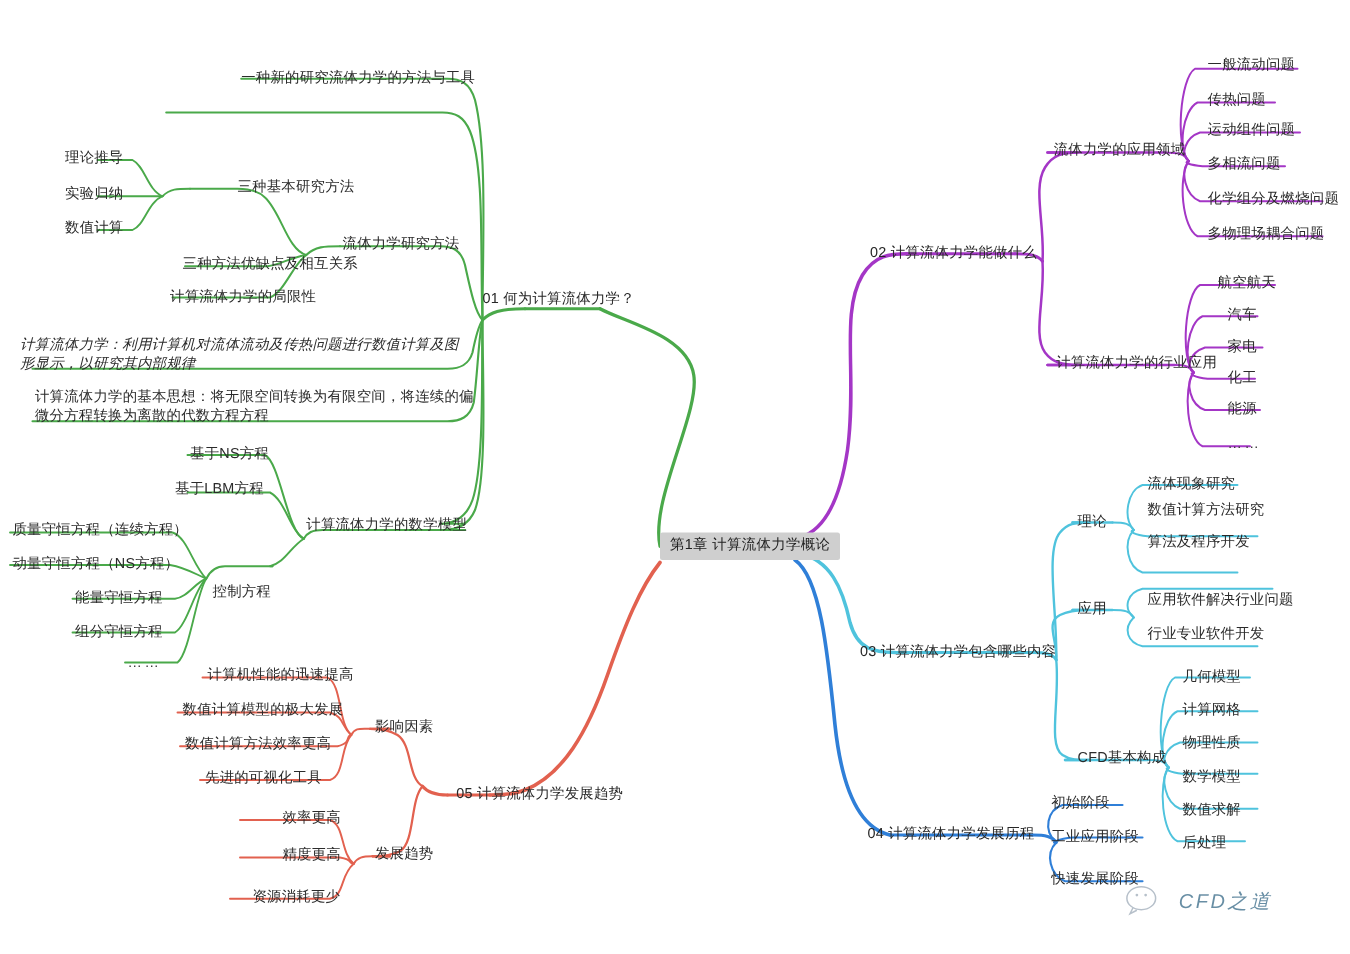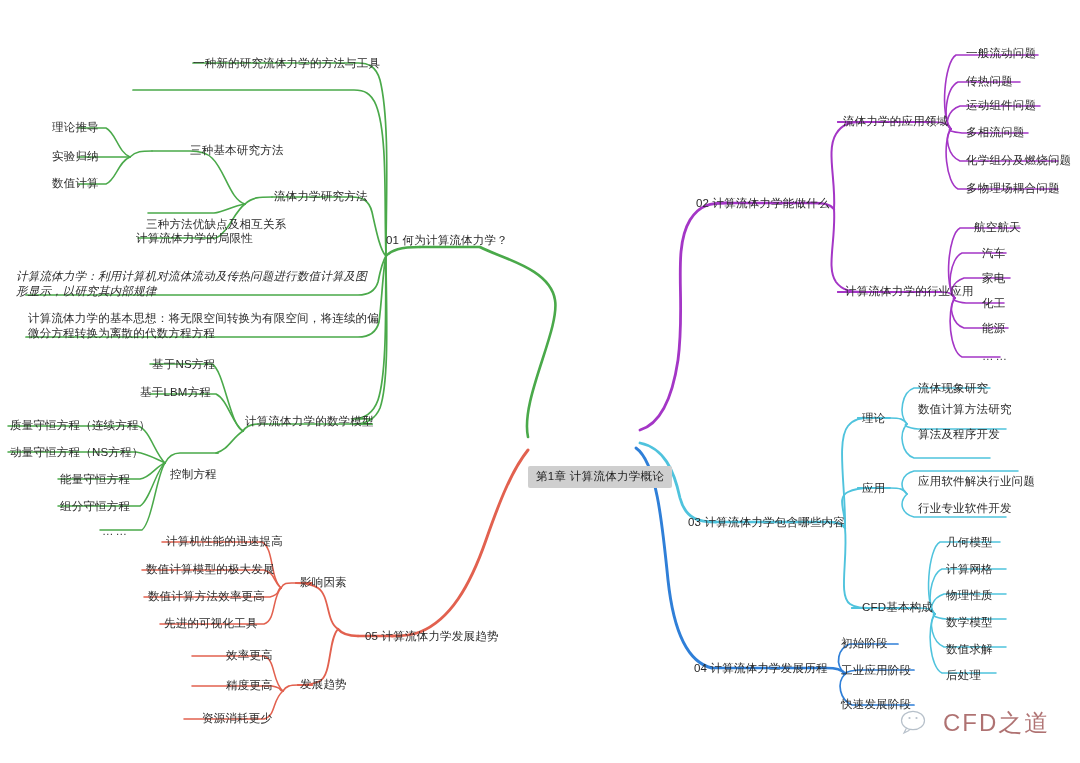--- a/index.html
+++ b/index.html
@@ -35,39 +35,39 @@
     transform:translateY(-50%);
   }
   .node.center{
     background:#cfcfcf;
     color:#1d1d1d;
     padding:3px 8px 4px 8px;
     border-radius:2px;
     font-size:11.5px;
     letter-spacing:.3px;
     transform:translate(0,-50%);
-    margin-top:40px;
   }
   .node.lvl1{ font-size:11.5px; color:#272727; }
   .node.dots{ letter-spacing:2px; color:#3a3a3a; }
 
   
   #watermark{
     position:absolute;
     left:900px; top:707px;
     display:flex;
     align-items:center;
     gap:9px;
     opacity:.62;
   }
   #watermark .wm-text{
-    font-size:24px;
-    color:#7f1d1d;
+    font-size:16px;
+    color:#0c4a6e;
     letter-spacing:2px;
     font-family:"Liberation Sans","DejaVu Sans",sans-serif;
+    font-style:italic;
   }
   .wm-icon{ display:block; }
 </style>
 </head>
 <body>
 
 <div id="canvas">
 
   <svg id="wires" viewBox="0 0 1080 763" xmlns="http://www.w3.org/2000/svg">
     <g fill="none" stroke-linecap="round" stroke-linejoin="round">
@@ -219,21 +219,21 @@
 
   <div class="node" style="left:193px;top:63px;">一种新的研究流体力学的方法与工具</div>
 
   <div class="node" style="left:274px;top:196px;">流体力学研究方法</div>
 
   <div class="node" style="left:154px;top:150px;margin-left:36px;">三种基本研究方法</div>
   <div class="node" style="left:52px;top:127px;">理论推导</div>
   <div class="node" style="left:52px;top:156px;">实验归纳</div>
   <div class="node" style="left:52px;top:183px;">数值计算</div>
 
-  <div class="node" style="left:146px;top:224px;text-align:center;">三种方法优缺点及相互关系</div>
+  <div class="node" style="left:146px;top:212px;text-align:center;">三种方法优缺点及相互关系</div>
   <div class="node" style="left:136px;top:238px;">计算流体力学的局限性</div>
 
   <div class="node wrap" style="left:16px;top:284px;width:352px;font-style:italic;">计算流体力学：利用计算机对流体流动及传热问题进行数值计算及图形显示，以研究其内部规律</div>
   <div class="node wrap" style="left:28px;top:326px;width:352px;">计算流体力学的基本思想：将无限空间转换为有限空间，将连续的偏微分方程转换为离散的代数方程方程</div>
 
   <div class="node" style="left:245px;top:421px;">计算流体力学的数学模型</div>
   <div class="node" style="left:152px;top:364px;">基于NS方程</div>
   <div class="node" style="left:140px;top:392px;">基于LBM方程</div>
 
   <div class="node" style="left:170px;top:428px;margin-top:46px;">控制方程</div>

